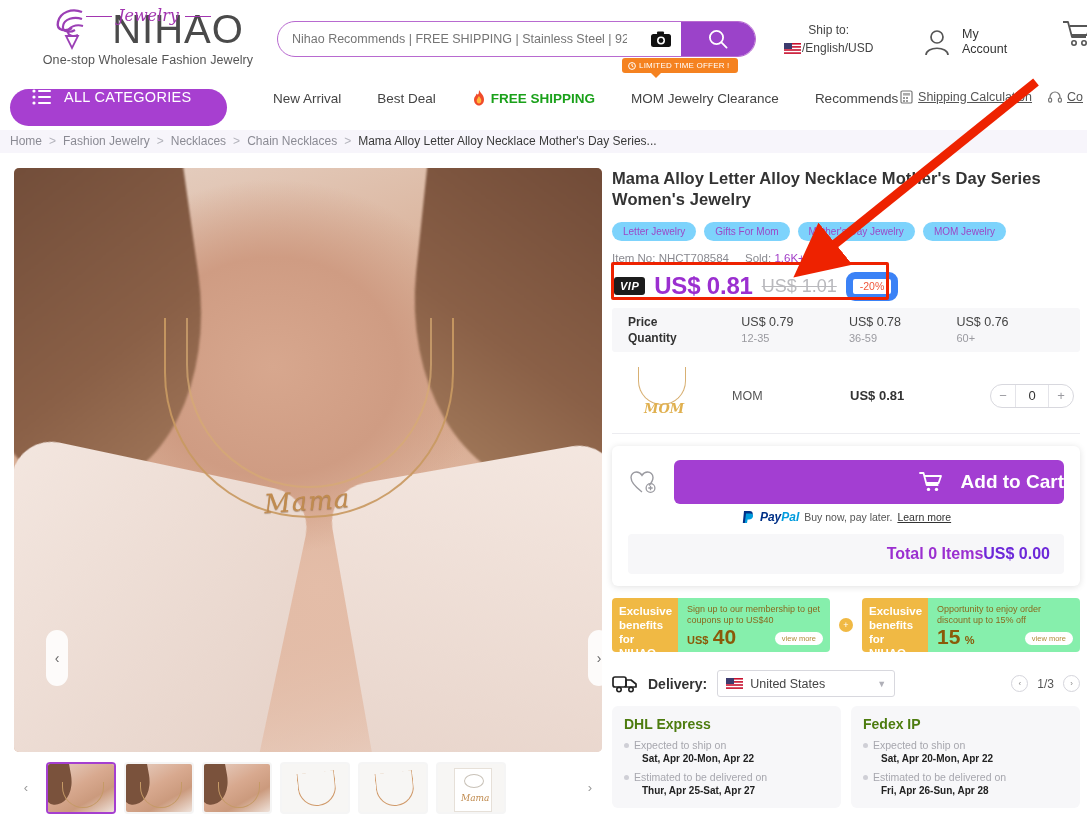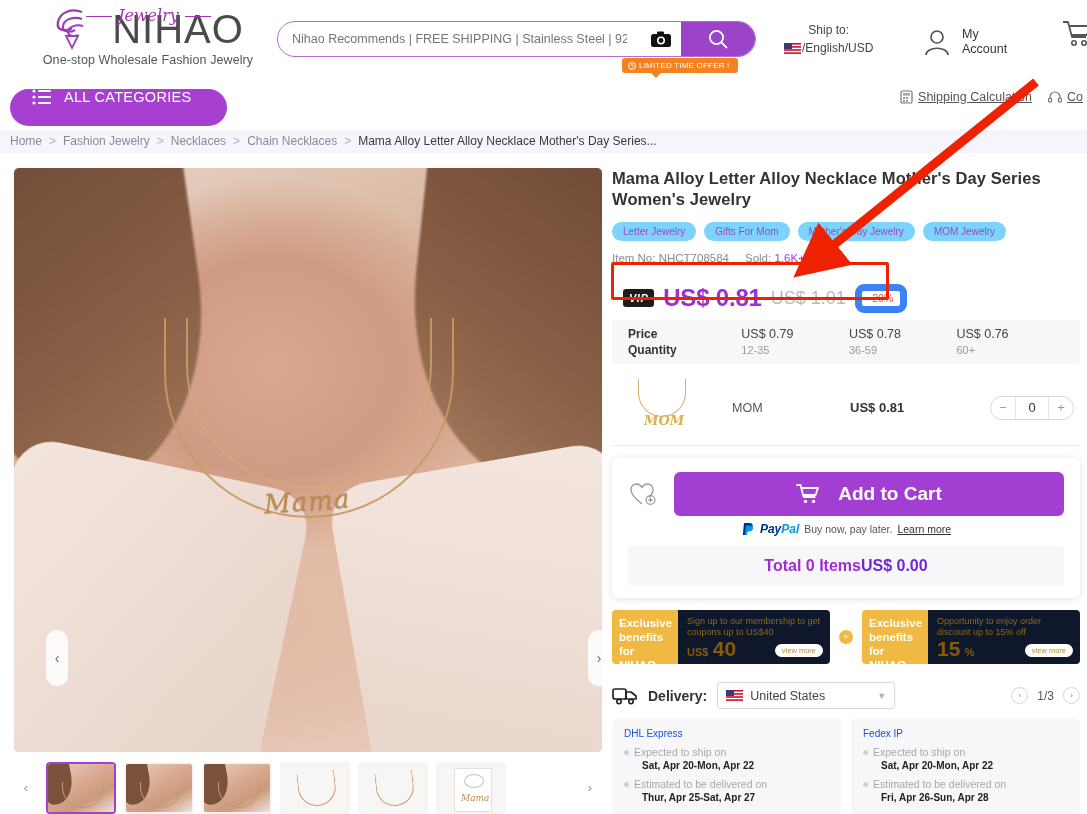--- a/index.html
+++ b/index.html
@@ -115,21 +115,21 @@
   .t-card .mama { position: absolute; left: 6px; top: 24px; font-family: "DejaVu Serif", serif; font-style: italic; font-size: 9px; color: #c08b4f; }
 
   
   .right { position: absolute; left: 612px; top: 168px; width: 468px; }
   .ptitle { font-size: 16.5px; font-weight: bold; color: #333; line-height: 21px; letter-spacing: .1px; }
   .tags { display: flex; gap: 8px; margin-top: 12px; }
   .tag { background: #7dd3fc; color: #9b48c6; font-size: 10px; border-radius: 11px; padding: 4px 11px; white-space: nowrap; cursor: pointer; }
   .meta { margin-top: 11px; font-size: 11.5px; color: #8a8a90; display: flex; gap: 16px; }
   .meta .sold-v { color: #a340c8; }
 
-  .pricebox { position: relative; margin-top: 16px; height: 36px; display: flex; align-items: center; gap: 9px; padding-left: 11px; }
+  .pricebox { position: relative; margin-top: 4px; height: 36px; display: flex; align-items: center; gap: 9px; padding-left: 2px; }
   .vip { background: #1c1c1c; color: #fff; font-style: italic; font-weight: bold; font-size: 11px; padding: 3px 6px; border-radius: 3px; letter-spacing: .5px; }
   .price-now { font-size: 24px; font-weight: bold; color: #9b2fd0; letter-spacing: -.2px; }
   .price-old { font-size: 18px; color: #b9b9bd; text-decoration: line-through; }
   .disc { border: 7px solid #3b82f6; color: #f0563a; font-size: 10.5px; border-radius: 9px; padding: 1.5px 7px; }
 
   .tier { margin-top: 4px; background: #f7f7f9; border-radius: 3px; height: 44px; display: flex; align-items: center; padding: 0 16px; }
   .tier-head { font-size: 12px; font-weight: bold; color: #333; line-height: 16px; width: 118px; }
   .tier-col { width: 112px; font-size: 12.5px; color: #444; line-height: 16px; }
   .tier-col .q { font-size: 11px; color: #9a9aa0; }
 
@@ -141,53 +141,53 @@
   .v-price { width: 118px; font-size: 13px; font-weight: bold; color: #333; }
   .stepper { margin-left: auto; margin-right: 6px; width: 84px; height: 24px; border: 1px solid #d8d8de; border-radius: 12px; display: flex; align-items: center; }
   .stepper .sbtn { width: 24px; text-align: center; color: #9a9aa0; font-size: 13px; cursor: pointer; }
   .stepper .sval { flex: 1; text-align: center; font-size: 13px; color: #333; border-left: 1px solid #e4e4e9; border-right: 1px solid #e4e4e9; height: 100%; line-height: 22px; }
 
   .cartcard { margin-top: 12px; background: #fff; border-radius: 6px; box-shadow: 0 1px 7px rgba(0,0,0,.12); padding: 14px 16px 12px 16px; }
   .cart-row { display: flex; align-items: center; gap: 16px; }
   .wish { width: 30px; height: 30px; display: flex; align-items: center; justify-content: center; cursor: pointer; }
   .atc {
     flex: 1; height: 44px; background: #a33ed2; border-radius: 6px; color: #fff; font-size: 19px; font-weight: bold;
-    display: flex; align-items: center; justify-content: center; gap: 18px; cursor: pointer; border: none;
+    display: flex; align-items: center; justify-content: flex-end; gap: 18px; cursor: pointer; border: none;
     font-family: "Liberation Sans", sans-serif;
   }
   .paypal { margin-top: 6px; display: flex; align-items: center; justify-content: center; gap: 5px; font-size: 10.5px; color: #555; }
   .pp-logo { font-style: italic; font-weight: bold; font-size: 12px; }
   .pp-logo .b1 { color: #003087; } .pp-logo .b2 { color: #009cde; }
   .pp-learn { text-decoration: underline; color: #333; cursor: pointer; }
-  .total { margin-top: 10px; background: #f7f7f9; border-radius: 4px; height: 40px; display: flex; align-items: center; justify-content: center; padding: 0 14px; }
+  .total { margin-top: 10px; background: #f7f7f9; border-radius: 4px; height: 40px; display: flex; align-items: center; justify-content: flex-end; padding: 0 14px; }
   .total-l { font-size: 16px; font-weight: bold; color: #9b2fd0; }
   .total-r { font-size: 16px; font-weight: bold; color: #6d28d9; }
 
   .coupons { margin-top: 12px; display: flex; align-items: center; gap: 0; }
   .coupon { display: flex; width: 218px; height: 54px; border-radius: 4px; overflow: hidden; }
   .cp-left { width: 66px; background: #f0b944; color: #fff; font-size: 11.5px; font-weight: bold; line-height: 14px; padding: 6px 6px 0 7px; }
-  .cp-right { flex: 1; background: #0f172a; position: relative; padding: 6px 8px 8px 9px; }
+  .cp-right { flex: 1; background: #86efac; position: relative; padding: 6px 8px 8px 9px; }
   .cp-desc { font-size: 9px; color: #8a6a1e; line-height: 11px; }
   .cp-val { position: absolute; left: 9px; bottom: 3px; color: #8a5a08; font-weight: bold; }
   .cp-val .big { font-size: 21px; }
   .cp-val .sm { font-size: 11px; }
   .cp-more { position: absolute; right: 7px; bottom: 7px; background: #fff; color: #b08b3a; font-size: 7.5px; border-radius: 8px; padding: 2px 7px; cursor: pointer; }
   .cp-plus { width: 32px; display: flex; align-items: center; justify-content: center; }
   .cp-plus i { width: 14px; height: 14px; border-radius: 50%; background: #f0b944; color: #fff; font-size: 9px; font-style: normal; display: flex; align-items: center; justify-content: center; }
 
   .delivery { margin-top: 18px; display: flex; align-items: center; gap: 10px; }
   .dl-label { font-size: 14px; font-weight: bold; color: #333; }
   .country { width: 178px; height: 27px; border: 1px solid #d8d8de; border-radius: 3px; display: flex; align-items: center; gap: 7px; padding: 0 8px; font-size: 12.5px; color: #444; cursor: pointer; }
   .country .chev { margin-left: auto; color: #b0b0b8; font-size: 9px; }
   .pager { margin-left: auto; display: flex; align-items: center; gap: 9px; font-size: 12px; color: #555; }
   .pager .pbtn { width: 17px; height: 17px; border-radius: 50%; border: 1px solid #d5d5dc; display: flex; align-items: center; justify-content: center; font-size: 8px; color: #888; cursor: pointer; }
 
   .ships { margin-top: 9px; display: flex; gap: 10px; }
   .ship-card { width: 229px; background: #f7f7f9; border-radius: 6px; padding: 10px 12px 12px 12px; }
-  .sc-title { font-size: 10px; font-weight: normal; color: #1d4ed8; }
+  .sc-title { font-size: 14px; font-weight: bold; color: #4d7c0f; }
   .sc-line { margin-top: 7px; font-size: 10.5px; color: #a7a7ae; display: flex; align-items: center; gap: 5px; }
   .sc-dot { width: 5px; height: 5px; border-radius: 50%; background: #cfcfd6; display: inline-block; }
   .sc-val { font-size: 10px; font-weight: bold; color: #222; margin-top: 2px; margin-left: 18px; }
 
   
   .anno-box { position: absolute; left: 611px; top: 262px; width: 278px; height: 38px; border: 3px solid #ee2200; border-radius: 2px; pointer-events: none; }
   .anno-arrow { position: absolute; left: 790px; top: 60px; width: 260px; height: 220px; pointer-events: none; }
 </style>
 </head>
 <body>
@@ -267,20 +267,33 @@
       <circle cx="2" cy="2" r="1.6" fill="#fff"></circle>
         <rect x="6" y="1" width="13" height="2" rx="1" fill="#fff"></rect>
       <circle cx="2" cy="8" r="1.6" fill="#fff"></circle>
         <rect x="6" y="7" width="13" height="2" rx="1" fill="#fff"></rect>
       <circle cx="2" cy="14" r="1.6" fill="#fff"></circle>
         <rect x="6" y="13" width="13" height="2" rx="1" fill="#fff"></rect>
     </svg>
     <span>ALL CATEGORIES</span>
   </div>
 
+  <div class="navlinks">
+    <div class="navlink">New Arrival</div>
+    <div class="navlink">Best Deal</div>
+    <div class="navlink green">
+      <svg width="14" height="16" viewBox="0 0 14 16">
+        <path d="M7 0 C9 4 12 5 12 9.5 C12 13 9.8 15.5 7 15.5 C4.2 15.5 2 13 2 9.5 C2 7 4 6 4.6 3.5 C5.6 5.5 7 5 7 0 Z" fill="#f04b2a"></path>
+        <path d="M7 6 C8 8 9.3 8.6 9.3 10.6 C9.3 12.4 8.3 13.6 7 13.6 C5.7 13.6 4.7 12.4 4.7 10.6 C4.7 9.3 5.7 8.8 6 7.6 Z" fill="#ffb83d"></path>
+      </svg>
+      <span>FREE SHIPPING</span>
+    </div>
+    <div class="navlink">MOM Jewelry Clearance</div>
+    <div class="navlink">Recommends</div>
+  </div>
 
   <div class="limited-badge">
     <svg width="8" height="8" viewBox="0 0 8 8">
       <circle cx="4" cy="4" r="3.4" fill="none" stroke="#fff" stroke-width="1"></circle>
       <path d="M4 2 V4 L5.4 4.8" fill="none" stroke="#fff" stroke-width="1"></path>
     </svg>
     <span>LIMITED TIME OFFER !</span>
   </div>
 
   <div class="nav-right">

